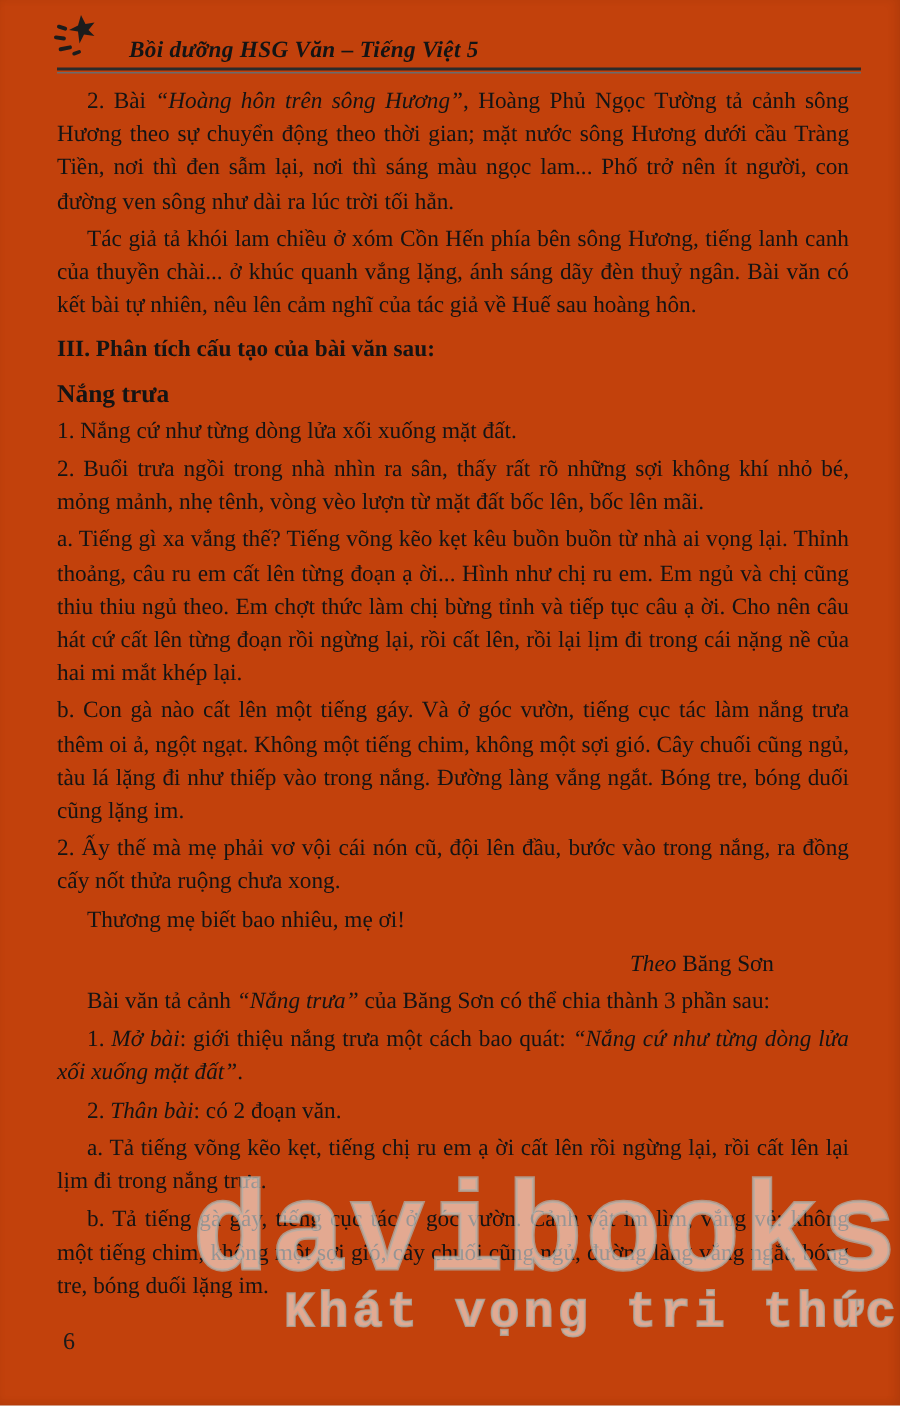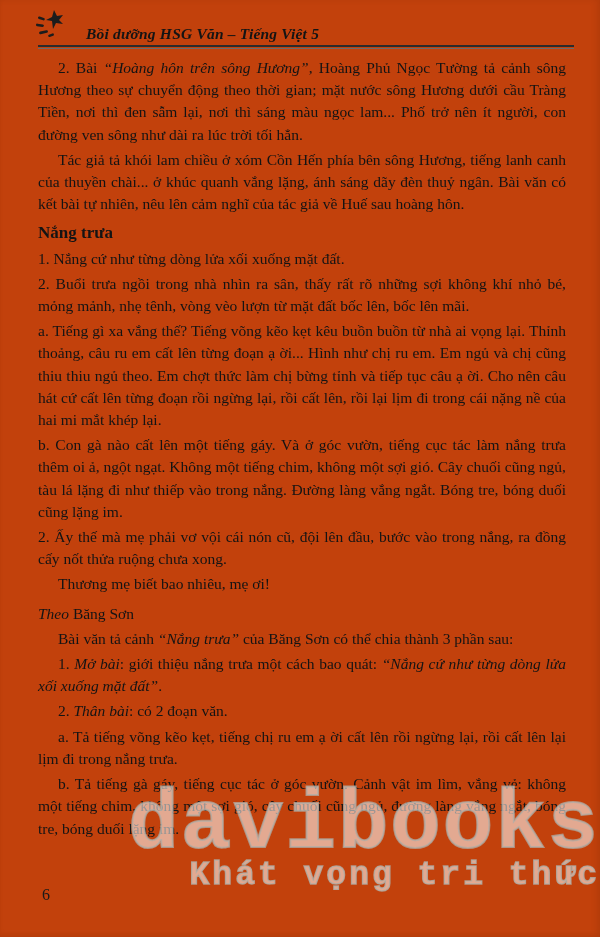--- a/index.html
+++ b/index.html
@@ -23,21 +23,21 @@
   .rule { position:absolute; top:45px; left:38px; right:26px; }
   .rule-thick { height:2px; background:#2b2b2b; }
   .rule-thin { height:1px; background:#6b6b6b; margin-top:1px; }
   .content { position:absolute; top:57px; left:38px; right:34px; }
   .content p { margin:0; font-size:15.5px; line-height:22.2px; text-align:justify; }
   .content p + p { margin-top:3px; }
   p.indent { text-indent:20px; }
   p.flush { text-indent:0; }
   p.heading { font-weight:bold; margin-top:7px !important; }
   p.title { font-weight:bold; font-size:17px; margin-top:7px !important; margin-bottom:3px !important; }
-  p.author { padding-right:50px; margin-top:7px !important; margin-bottom:3px !important; }
+  p.author { text-align:right; padding-right:50px; margin-top:7px !important; margin-bottom:3px !important; }
   .it { font-style:italic; }
   .pagenum {
     position:absolute; left:42px; bottom:33px;
     font-size:16px; color:#1a1a1a;
   }
   .watermark {
     position:absolute; left:0; right:0; bottom:22px; height:130px;
     pointer-events:none; text-align:right; z-index:5;
     font-family:Liberation Mono, monospace;
   }
@@ -72,20 +72,21 @@
   </div>
 
   <div class="rule">
     <div class="rule-thick"></div>
     <div class="rule-thin"></div>
   </div>
 
   <main class="content">
       <p class="indent"><span>2.  Bài </span><span class="it">“Hoàng hôn trên sông Hương”</span><span>, Hoàng Phủ Ngọc Tường tả cảnh sông Hương theo sự chuyển động theo thời gian; mặt nước sông Hương dưới cầu Tràng Tiền, nơi thì đen sẫm lại, nơi thì sáng màu ngọc lam... Phố trở nên ít người, con đường ven sông như dài ra lúc trời tối hẳn.</span></p>
       <p class="indent"><span>Tác giả tả khói lam chiều ở xóm Cồn Hến phía bên sông Hương, tiếng lanh canh của thuyền chài... ở khúc quanh vắng lặng, ánh sáng dãy đèn thuỷ ngân. Bài văn có kết bài tự nhiên, nêu lên cảm nghĩ của tác giả về Huế sau hoàng hôn.</span></p>
+      <p class="heading"><span>III. Phân tích cấu tạo của bài văn sau:</span></p>
       <p class="title"><span>Nắng trưa</span></p>
       <p class="flush"><span>1.  Nắng cứ như từng dòng lửa xối xuống mặt đất.</span></p>
       <p class="flush"><span>2.  Buổi trưa ngồi trong nhà nhìn ra sân, thấy rất rõ những sợi không khí nhỏ bé, mỏng mảnh, nhẹ tênh, vòng vèo lượn từ mặt đất bốc lên, bốc lên mãi.</span></p>
       <p class="flush"><span>a.  Tiếng gì xa vắng thế? Tiếng võng kẽo kẹt kêu buồn buồn từ nhà ai vọng lại. Thỉnh thoảng, câu ru em cất lên từng đoạn ạ ời... Hình như chị ru em. Em ngủ và chị cũng thiu thiu ngủ theo. Em chợt thức làm chị bừng tỉnh và tiếp tục câu ạ ời. Cho nên câu hát cứ cất lên từng đoạn rồi ngừng lại, rồi cất lên, rồi lại lịm đi trong cái nặng nề của hai mi mắt khép lại.</span></p>
       <p class="flush"><span>b.  Con gà nào cất lên một tiếng gáy. Và ở góc vườn, tiếng cục tác làm nắng trưa thêm oi ả, ngột ngạt. Không một tiếng chim, không một sợi gió. Cây chuối cũng ngủ, tàu lá lặng đi như thiếp vào trong nắng. Đường làng vắng ngắt. Bóng tre, bóng duối cũng lặng im.</span></p>
       <p class="flush"><span>2.  Ấy thế mà mẹ phải vơ vội  cái nón cũ, đội lên đầu, bước vào trong nắng, ra đồng cấy nốt thửa ruộng chưa xong.</span></p>
       <p class="indent"><span>Thương mẹ biết bao nhiêu, mẹ ơi!</span></p>
       <p class="author"><span class="it">Theo</span><span> Băng Sơn</span></p>
       <p class="indent"><span>Bài văn tả cảnh </span><span class="it">“Nắng trưa”</span><span> của Băng Sơn có thể chia thành 3 phần sau:</span></p>
       <p class="indent"><span>1.  </span><span class="it">Mở bài</span><span>: giới thiệu nắng trưa một cách bao quát: </span><span class="it">“Nắng cứ như từng dòng lửa xối xuống mặt đất”</span><span>.</span></p>

